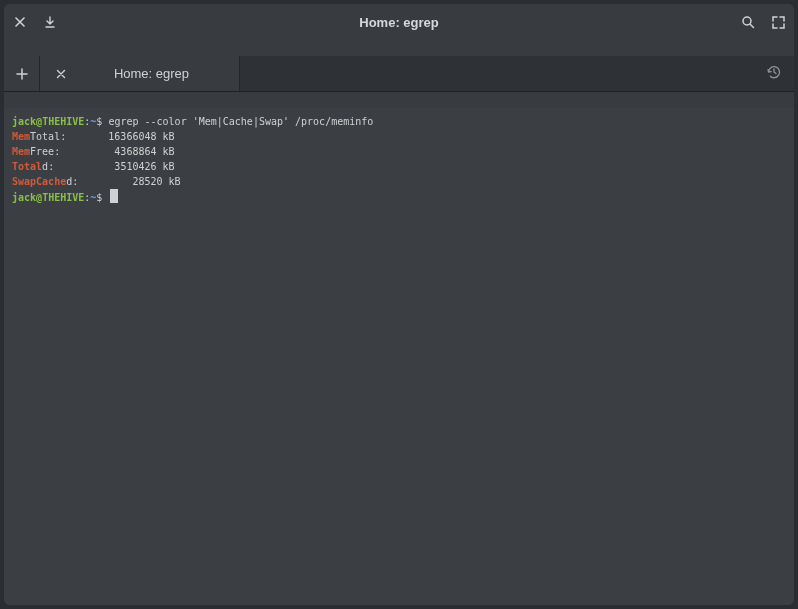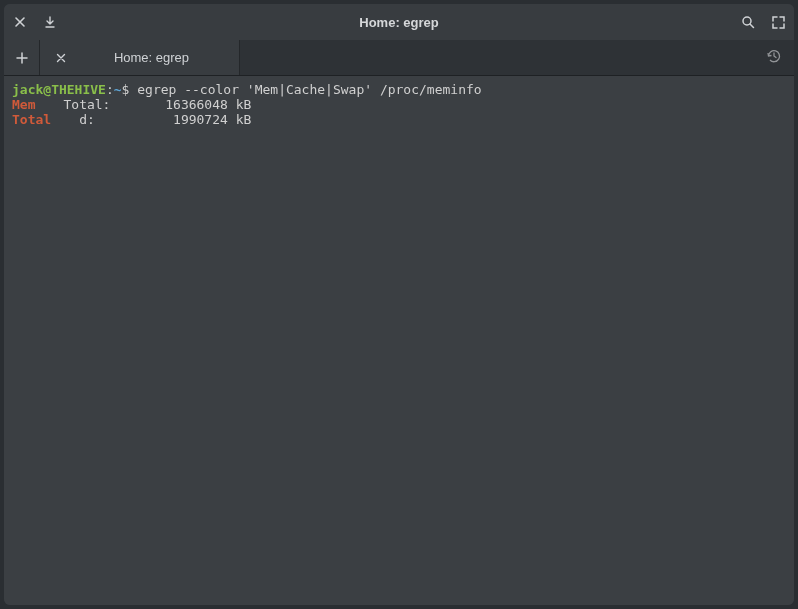--- a/index.html
+++ b/index.html
@@ -16,20 +16,21 @@
       padding: 4px;
     }
     .window {
       width: 100%;
       height: 100%;
       background: #383c40;
       border-radius: 6px;
       overflow: hidden;
       display: flex;
       flex-direction: column;
+      gap: 16px;
     }
     .titlebar {
       height: 36px;
       background: #383c40;
       display: flex;
       align-items: center;
       padding: 0 8px;
       position: relative;
     }
     .titlebar-left {
@@ -107,36 +108,36 @@
       top: 50%;
       transform: translateY(-50%);
       color: #909396;
       cursor: pointer;
     }
     .terminal {
       flex: 1;
       background: #3b3f43;
       padding: 6px 8px;
       font-family: "DejaVu Sans Mono", "Liberation Mono", Consolas, monospace;
-      font-size: 13px;
+      font-size: 10px;
       line-height: 15px;
       color: #d0d0d0;
       overflow: hidden;
     }
     .line {
       white-space: pre;
     }
     .user { color: #8abf4a; font-weight: bold; }
     .host { color: #8abf4a; font-weight: bold; }
     .colon { color: #d0d0d0; }
     .path { color: #5ea5d6; font-weight: bold; }
     .dollar { color: #d0d0d0; }
     .cmd { color: #d0d0d0; }
     .hl { color: #d05a3a; font-weight: bold; }
-    .txt { color: #d0d0d0; padding-left: 28px; }
+    .txt { color: #d0d0d0; }
     .cursor {
       display: inline-block;
       width: 8px;
       height: 14px;
       background: #cfd2d5;
       vertical-align: text-bottom;
       margin-left: 2px;
     }
   </style>
 </head>
@@ -191,15 +192,18 @@
           <path d="M2.5 8 A5.5 5.5 0 1 1 4 12" stroke="currentColor" stroke-width="1.3" fill="none"></path>
           <path d="M2 5 L2.5 8 L5.5 7.5" stroke="currentColor" stroke-width="1.3" fill="none"></path>
           <path d="M8 5 L8 8 L10 9.5" stroke="currentColor" stroke-width="1.3" fill="none" stroke-linecap="round"></path>
         </svg>
     </div>
   </div>
 
   <div class="terminal">
     <div class="line"><span class="user">jack</span><span class="user">@</span><span class="host">THEHIVE</span><span class="colon">:</span><span class="path">~</span><span class="dollar">$ </span><span class="cmd">egrep --color 'Mem|Cache|Swap' /proc/meminfo</span></div>
     <div class="line"><span class="hl">Mem</span><span class="txt">Total:       16366048 kB</span></div>
-    <div class="line"><span class="hl">Total</span><span class="txt">d:          1990724 kB</span></div>
+    <div class="line"><span class="hl">Mem</span><span class="txt">Free:         4368864 kB</span></div>
+    <div class="line"><span class="hl">Total</span><span class="txt">d:          3510426 kB</span></div>
+    <div class="line"><span class="hl">SwapCache</span><span class="txt">d:         28520 kB</span></div>
+    <div class="line"><span class="user">jack</span><span class="user">@</span><span class="host">THEHIVE</span><span class="colon">:</span><span class="path">~</span><span class="dollar">$ </span><span class="cursor"></span></div>
   </div>
 </div>
 
 </body></html>

